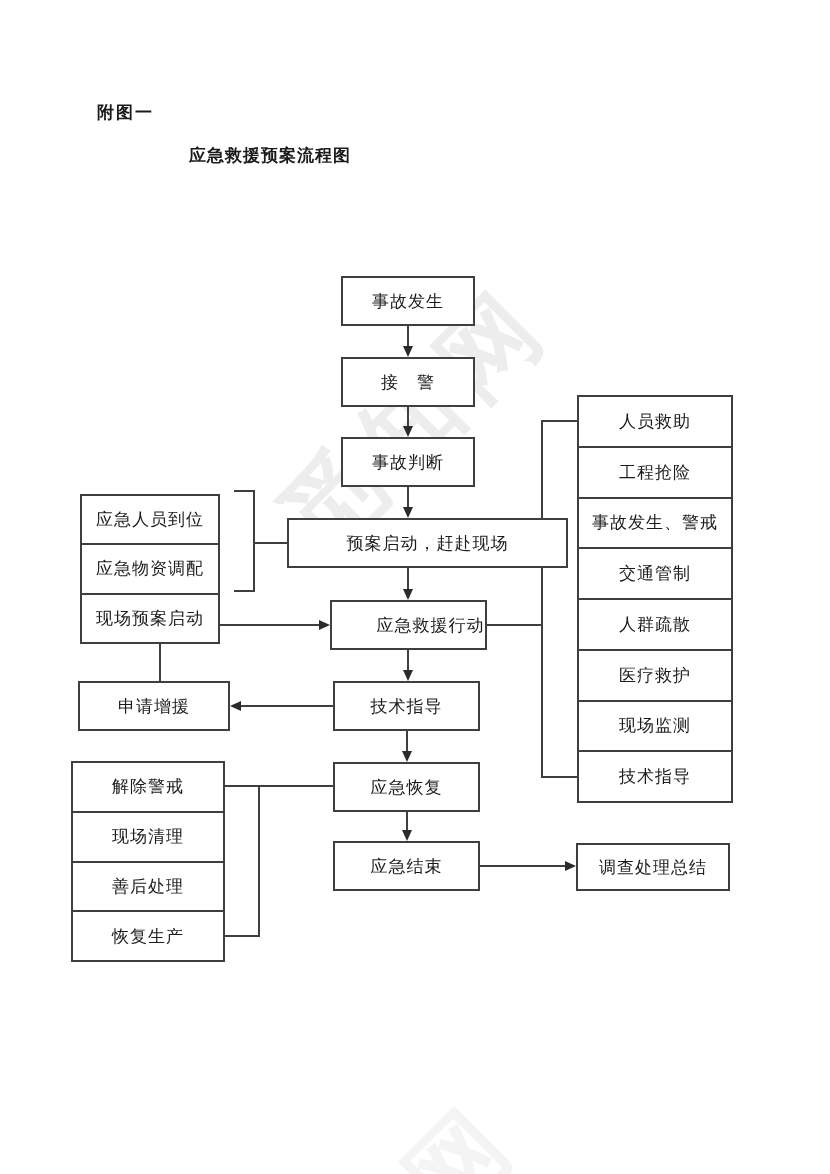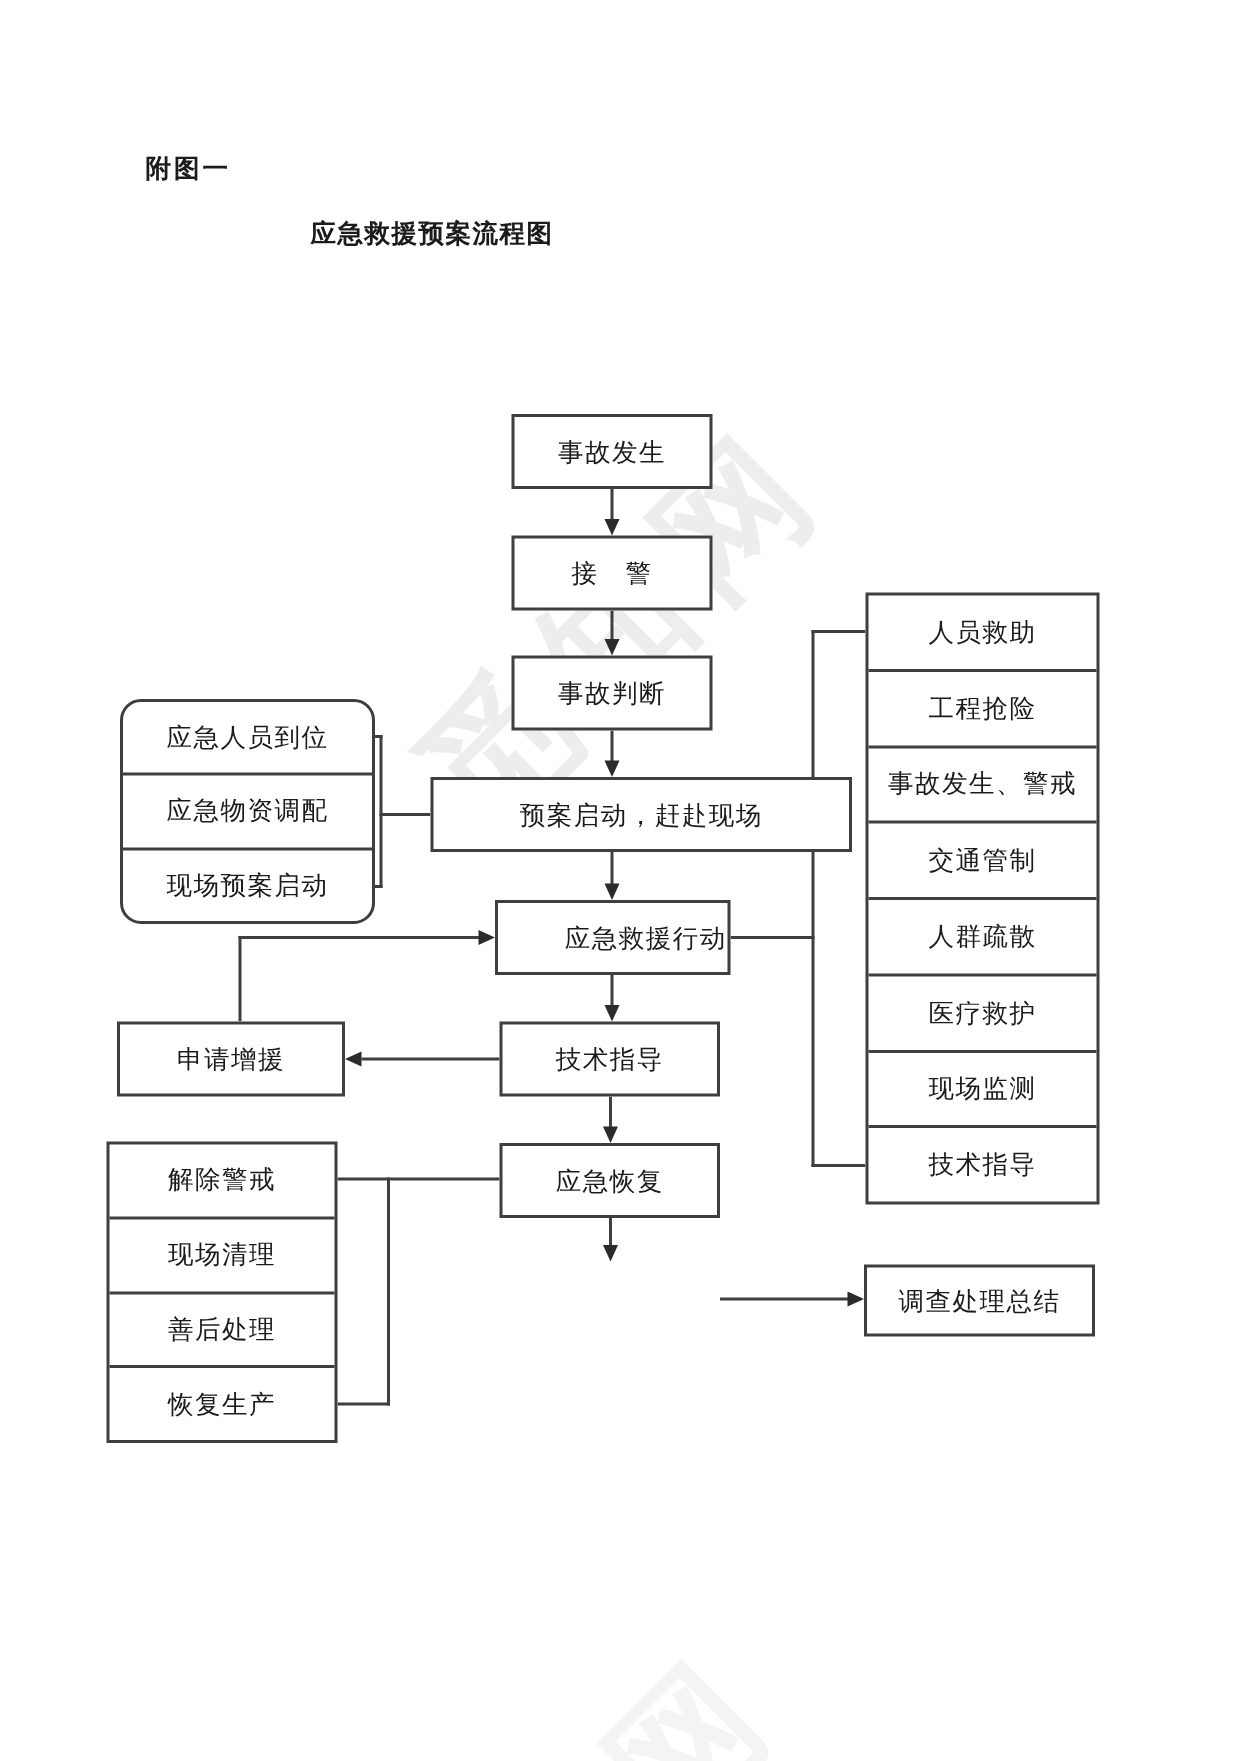--- a/index.html
+++ b/index.html
@@ -38,33 +38,34 @@
 </style>
 </head>
 <body>
 
 <div id="page">
 
   <div class="watermark" style="left:165px;top:350px;width:500px;height:140px;line-height:140px;text-align:center;">觅知网</div>
   <div class="watermark clip" style="left:408px;top:1095px;">网</div>
 
   <div class="hdr" style="left:97px;top:101px;font-family:Liberation Mono, monospace;">附图一</div>
-  <div class="hdr" style="left:207px;top:144px;letter-spacing:1px;">应急救援预案流程图</div>
+  <div class="hdr" style="left:189px;top:144px;letter-spacing:1px;">应急救援预案流程图</div>
 
   <div class="box" style="left:341px;top:276px;width:134px;height:50px;text-align:right;">事故发生</div>
   <div class="box" style="left:341px;top:357px;width:134px;height:50px;">接　警</div>
   <div class="box" style="left:341px;top:437px;width:134px;height:50px;">事故判断</div>
   <div class="box" style="left:287px;top:518px;width:281px;height:50px;">预案启动，赶赴现场</div>
   <div class="box" style="left:330px;top:600px;width:157px;height:50px;padding-left:44px;">应急救援行动</div>
   <div class="box" style="left:333px;top:681px;width:147px;height:50px;">技术指导</div>
   <div class="box" style="left:333px;top:762px;width:147px;height:50px;">应急恢复</div>
+  <div class="box" style="left:333px;top:841px;width:147px;height:50px;">应急结束</div>
   <div class="box" style="left:576px;top:843px;width:154px;height:48px;">调查处理总结</div>
   <div class="box" style="left:78px;top:681px;width:152px;height:50px;">申请增援</div>
 
-  <div class="stack" style="left:80px;top:466px;width:170px;height:150px;border-radius:14px;">
+  <div class="stack" style="left:80px;top:494px;width:140px;height:150px;">
     <div class="row">应急人员到位</div>
     <div class="row">应急物资调配</div>
     <div class="row">现场预案启动</div>
   </div>
 
   <div class="stack" style="left:71px;top:761px;width:154px;height:201px;">
     <div class="row">解除警戒</div>
     <div class="row">现场清理</div>
     <div class="row">善后处理</div>
     <div class="row">恢复生产</div>

